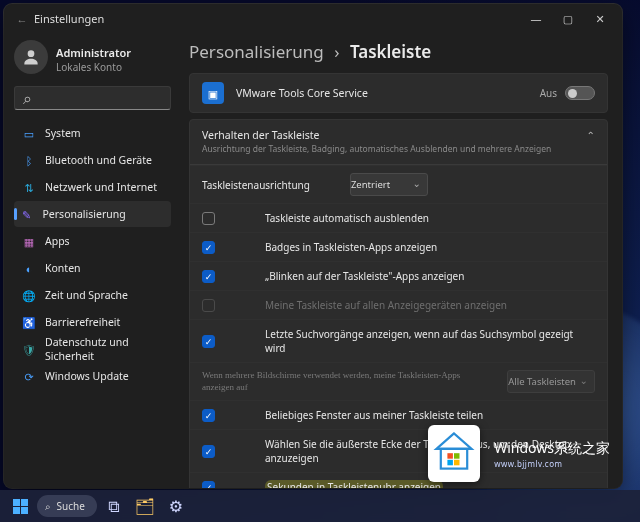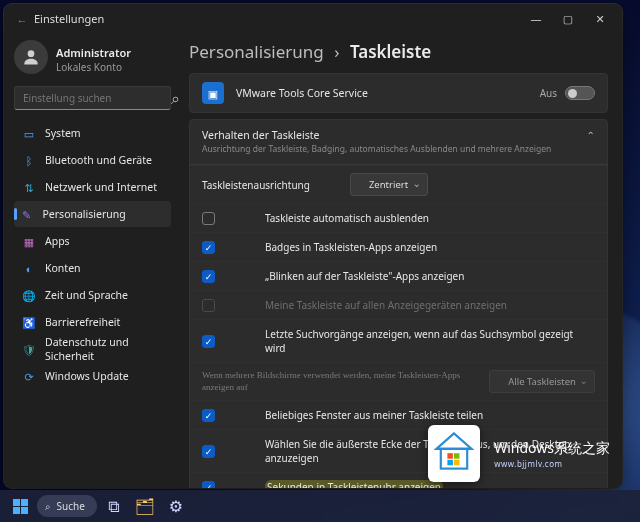--- a/index.html
+++ b/index.html
@@ -50,21 +50,21 @@
   .off{color:#aaa;font-size:10px;margin-right:8px;}
   .toggle{width:30px;height:14px;background:#555;border:1px solid #777;border-radius:9px;position:relative;}
   .toggle::after{content:"";position:absolute;left:2px;top:1.5px;width:9px;height:9px;border-radius:50%;background:#ccc;}
   .behave-head{padding:8px 12px 10px;border-bottom:1px solid #3a3a3a;display:flex;align-items:flex-start;}
   .behave-head .t1{font-size:10.5px;color:#e6e6e6;}
   .behave-head .t2{font-size:8.5px;color:#8a8a8a;margin-top:1px;}
   .behave-head .chevup{color:#bbb;font-size:10px;}
   .subrow{display:flex;align-items:center;padding:7px 12px;font-size:10px;color:#e6e6e6;border-top:1px solid #303030;gap:40px;}
   .subrow:first-child{border-top:none;}
   .dd{background:#383838;border:1px solid #4a4a4a;border-radius:3px;color:#ddd;font-size:9.5px;
-    padding:4px 18px 4px 18px;position:relative;min-width:78px;}
+    padding:4px 18px 4px 0;position:relative;min-width:78px;}
   .dd::after{content:"⌄";position:absolute;right:6px;top:2px;color:#aaa;font-size:10px;}
   .cb{width:13px;height:13px;border:1px solid #7a7a7a;border-radius:3px;margin-right:10px;flex:none;
     display:flex;align-items:center;justify-content:center;font-size:9px;color:#fff;}
   .cb.on{background:#0c5cc7;border-color:#0c5cc7;}
   .disabled{color:#6e6e6e;}
   .disabled .cb{border-color:#4a4a4a;}
   .hl{background:#5a5a28;border-radius:6px;padding:0 2px;} 
   .multi{display:flex;gap:14px;}
   .multi .txt{flex:1;color:#7a7a7a;font-size:9px;line-height:1.25;font-family:Liberation Serif, serif;}
   .dd.dis{opacity:.6;}
@@ -107,21 +107,20 @@
                 <circle cx="12" cy="8" r="4"></circle>
                 <path d="M4 20c0-4 4-6 8-6s8 2 8 6v1H4z"></path>
               </svg>
           </div>
           <div class="acct-text">
             <div class="name">Administrator</div>
             <div class="sub">Lokales Konto</div>
           </div>
         </div>
         <div class="search">
-          <input placeholder="Einstellung suchen" style="">
           <span class="sicon">⌕</span>
         </div>
         <div class="nav">
           <div class="nav-item">
               <span class="ic c-sys">▭</span>
               <span>System</span>
             </div>
           <div class="nav-item">
               <span class="ic c-bt">ᛒ</span>
               <span>Bluetooth und Geräte</span>

